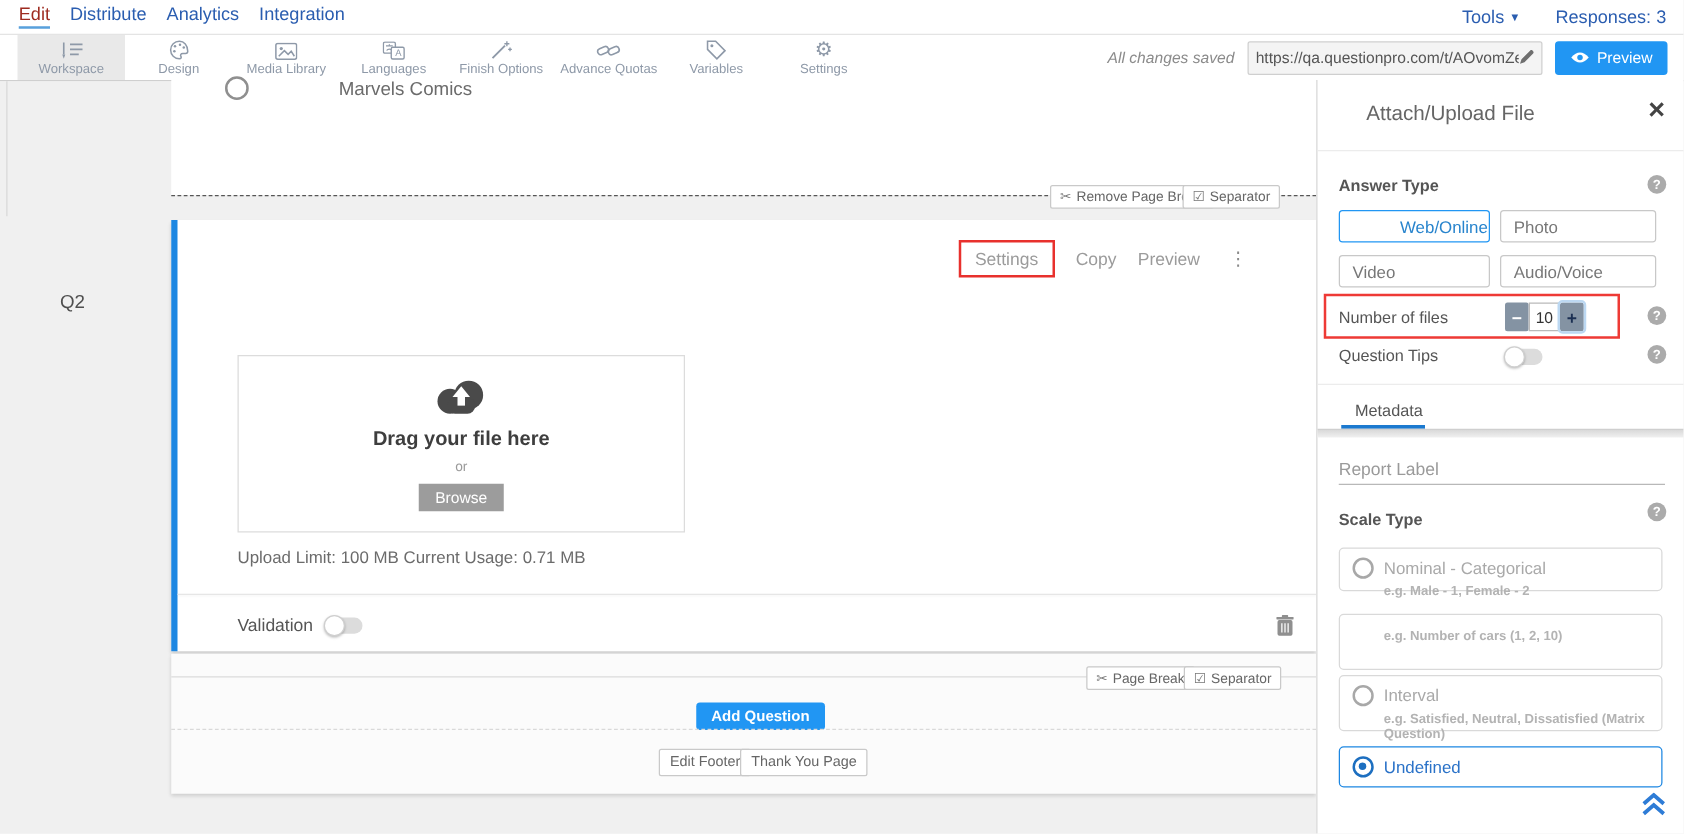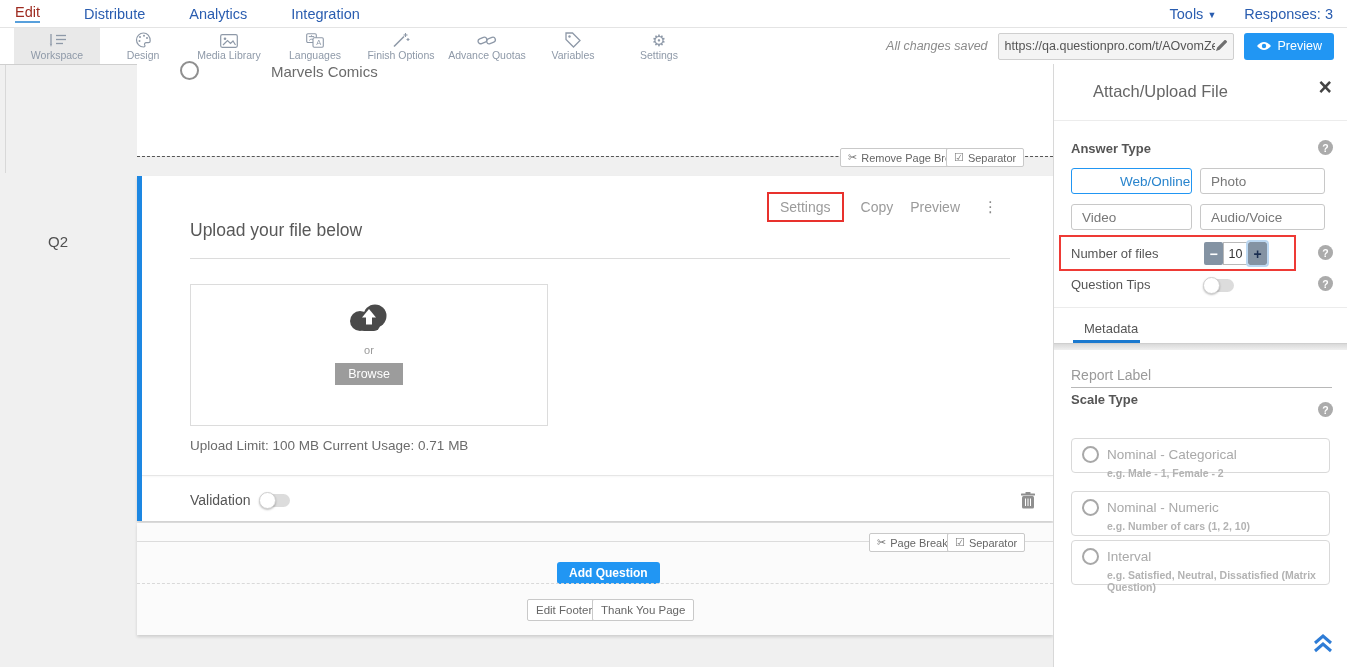--- a/index.html
+++ b/index.html
@@ -1,21 +1,21 @@
 <!DOCTYPE html>
 <html><head>
 <meta charset="utf-8">
 <style>
   html,body{margin:0;padding:0;background:#fff;}
   .screen{position:relative;width:1347px;height:667px;overflow:hidden;
     font-family:"Liberation Sans","DejaVu Sans",sans-serif;background:#ebebeb;}
   
   .topnav{position:absolute;left:0;top:0;width:1347px;height:28px;background:#fff;
     border-bottom:1px solid #e4e4e4;display:flex;align-items:center;justify-content:space-between;box-sizing:border-box;}
-  .topnav-left{display:flex;gap:44px;padding-left:15px;align-items:center;}
+  .topnav-left{display:flex;gap:16px;padding-left:15px;align-items:flex-start;}
   .topnav-right{display:flex;gap:28px;padding-right:14px;align-items:center;}
   .nav-link{font-size:14.5px;color:#2a5db0;cursor:pointer;text-decoration:none;}
   .nav-link.active{color:#9e2b20;border-bottom:2px solid #58a0dc;padding-bottom:1px;}
   .caret{font-size:9px;color:#2a5db0;vertical-align:1px;}
   
   .toolbar{position:absolute;left:0;top:28px;width:1347px;height:37px;background:#fff;
     border-bottom:1px solid #cfcfcf;display:flex;align-items:stretch;box-sizing:border-box;}
   .tb-items{display:flex;padding-left:14px;}
   .tb-item{width:86px;display:flex;flex-direction:column;align-items:center;justify-content:center;
     gap:1px;cursor:pointer;color:#8e99a8;}
@@ -272,33 +272,33 @@
     </span>
   </div>
 
   <section class="qblock">
     <div class="qmenu">
       <span class="qmenu-link settings-hl">Settings</span>
       <span class="qmenu-link">Copy</span>
       <span class="qmenu-link">Preview</span>
       <span class="qdots">⋮</span>
     </div>
-    <h2 class="qtitle">Upload your file below</h2>
     <div class="dropzone">
       <div style="margin-top:16px;">
         <svg width="46" height="32" viewBox="0 0 46 32">
             <g fill="#4a4a4a">
               <circle cx="14" cy="20" r="10"></circle>
               <circle cx="29" cy="15" r="11.5"></circle>
               <rect x="12" y="17" width="22" height="13" rx="6"></rect>
             </g>
             <polygon points="23,8 16,16.5 30,16.5" fill="#fff"></polygon>
             <rect x="20" y="15.5" width="6" height="8" fill="#fff"></rect>
           </svg>
       </div>
+      <div class="dz-head">Drag your file here</div>
       <div class="dz-or">or</div>
       <button class="btn-browse">Browse</button>
     </div>
     <div class="upload-info">Upload Limit: 100 MB Current Usage: 0.71 MB</div>
     <div class="qdivider"></div>
     <div class="vrow">
       <span class="vlabel">Validation</span>
       <span class="toggle">
           <span class="knob"></span>
         </span>
@@ -362,44 +362,46 @@
     <span class="help" style="top:212px;">?</span>
 
     <div class="p-hr" style="top:243px;"></div>
     <div class="meta-tab">Metadata</div>
     <div class="meta-underline"></div>
     <div class="gray-bar"></div>
 
     <div class="report-label">Report Label</div>
     <div class="report-line"></div>
 
-    <div class="p-label" style="left:17px;top:328px;">Scale Type</div>
+    <div class="p-label" style="left:17px;top:344px;">Scale Type</div>
     <span class="help" style="top:338px;">?</span>
 
     <div class="scale-card" style="top:374px;height:35px;">
       <div class="sc-row">
           <span class="sc-radio"></span>
           <span class="sc-title">Nominal - Categorical</span>
         </div>
       <div class="sc-ex">e.g. Male - 1, Female - 2</div>
     </div>
     <div class="scale-card" style="top:427px;height:45px;">
-      <div class="sc-row">
-          <span class="sc-radio"></span>
-          <span class="sc-title">Nominal - Numeric</span>
-        </div>
       <div class="sc-ex">e.g. Number of cars (1, 2, 10)</div>
     </div>
     <div class="scale-card" style="top:476px;height:45px;">
       <div class="sc-row">
           <span class="sc-radio"></span>
           <span class="sc-title">Interval</span>
         </div>
       <div class="sc-ex">e.g. Satisfied, Neutral, Dissatisfied (Matrix Question)</div>
     </div>
+    <div class="scale-card selected" style="top:533px;height:33px;display:flex;align-items:center;">
+      <div class="sc-row">
+          <span class="sc-radio on"></span>
+          <span class="sc-title">Undefined</span>
+        </div>
+    </div>
 
     <span class="chevrons"><svg width="22" height="19" viewBox="0 0 22 19" fill="none" stroke="#2e7cd6" stroke-width="3">
           <polyline points="3,9 11,2 19,9"></polyline>
           <polyline points="3,17 11,10 19,17"></polyline>
         </svg></span>
   </aside>
 
 </div>
 
 </body></html>

